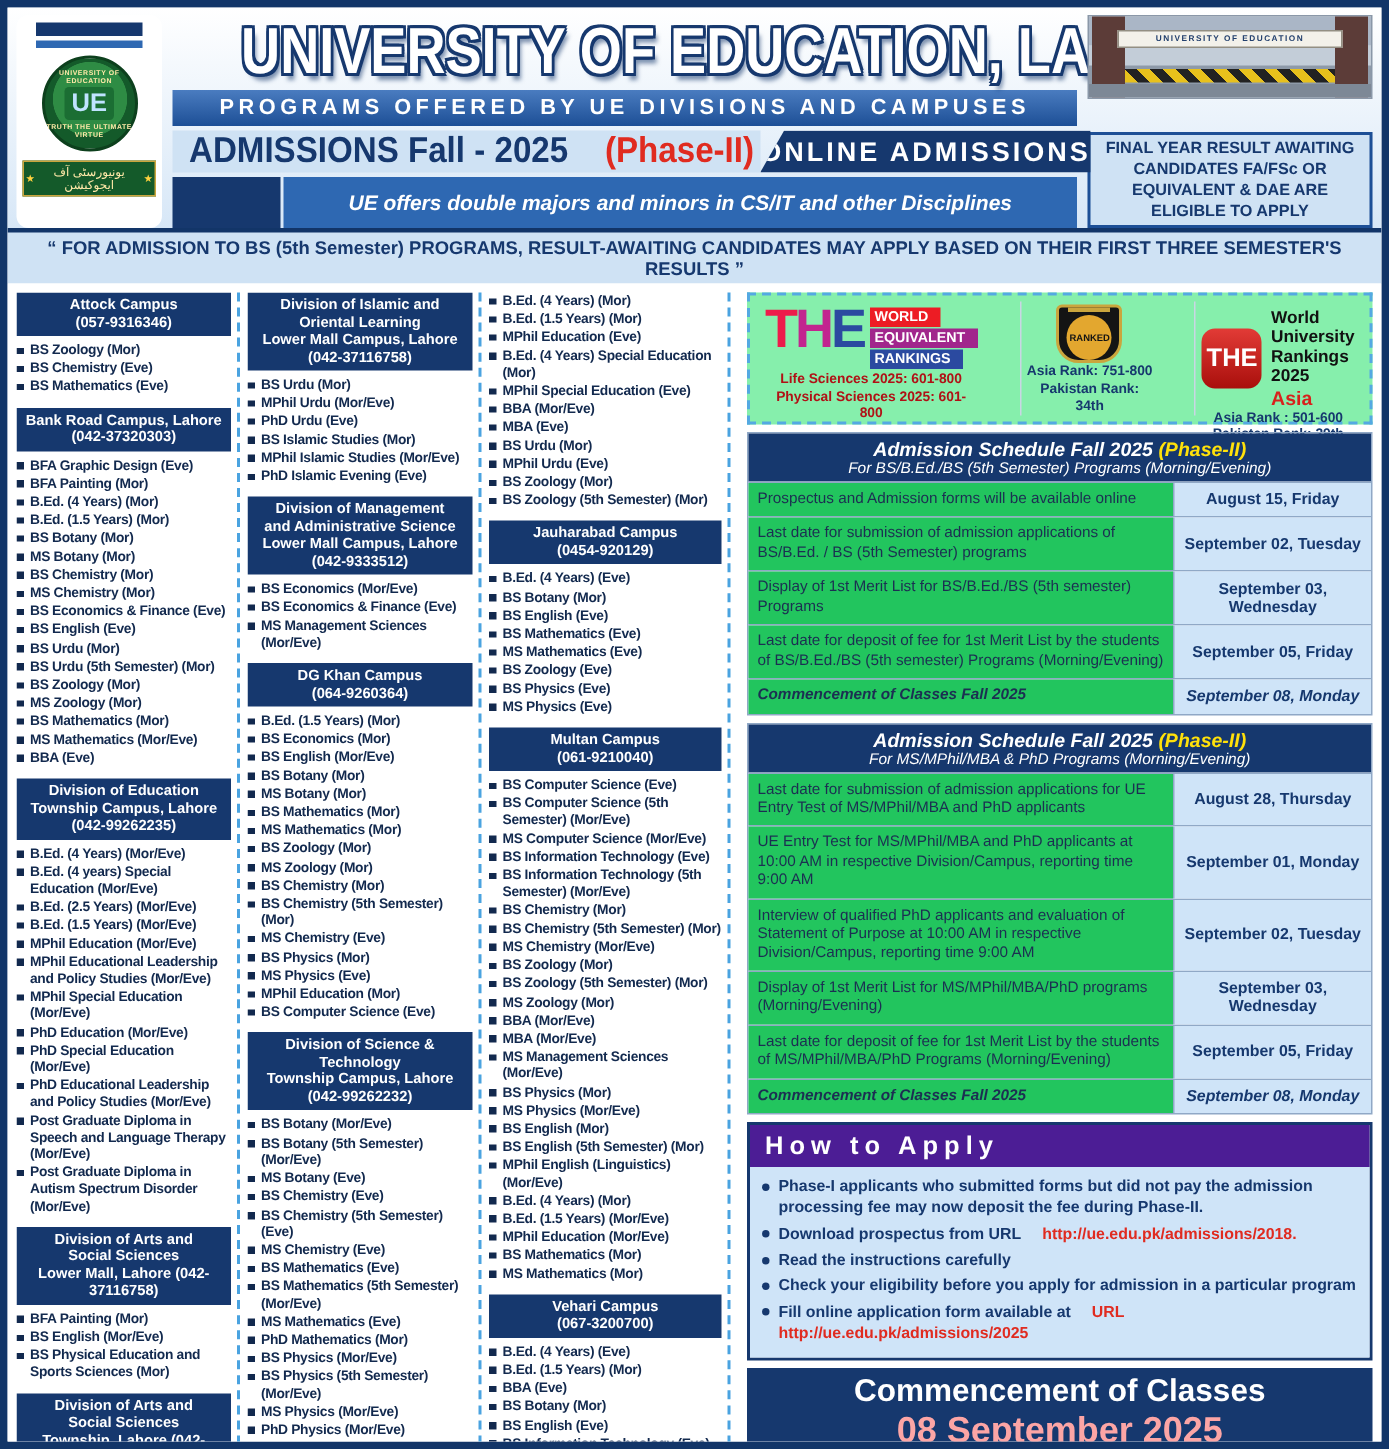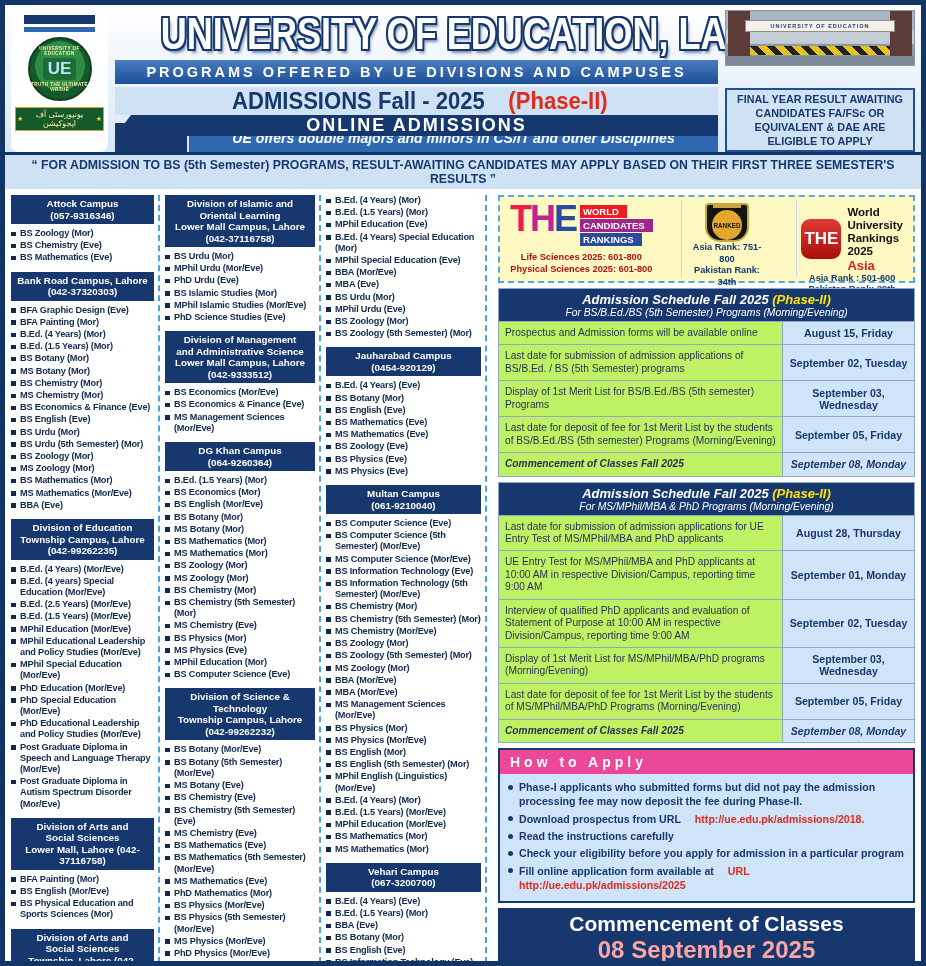--- a/index.html
+++ b/index.html
@@ -28,21 +28,21 @@
   .hdr-center { flex: 1; display: flex; flex-direction: column; min-width: 0; }
   .big-title { text-align: center; margin-top: 1px; }
   .big-title span { display: inline-block; transform: scale(.88, 1.06); transform-origin: center;
     font-size: 41px; font-weight: bold; color: #fff; white-space: nowrap;
     text-shadow: -2px -2px 0 #16386e, 2px -2px 0 #16386e, -2px 2px 0 #16386e, 2px 2px 0 #16386e,
                  -2px 0 0 #16386e, 2px 0 0 #16386e, 0 -2px 0 #16386e, 0 2px 0 #16386e,
                  3px 4px 3px rgba(22,56,110,.55); }
   .programs-bar { margin-top: 2px; background: linear-gradient(#4a7cc0, #1d4f96); color: #fff;
                   font-weight: bold; font-size: 14.5px; letter-spacing: 3px; text-align: center;
                   padding: 4px 12px; }
-  .adm-band { display: flex; margin-top: 3px; height: 33px; flex-direction: column; }
+  .adm-band { display: flex; margin-top: 3px; height: 33px; }
   .adm-left { flex: 1.4; background: #cfe2f4; display: flex; align-items: center;
               justify-content: center; gap: 9px; white-space: nowrap; }
   .adm-label { font-size: 24px; font-weight: bold; color: #16386e; transform: scale(.92,1); }
   .adm-phase { font-size: 24px; font-weight: bold; color: #e02b20; transform: scale(.92,1); }
   .adm-online { flex: 1; background: #16386e; color: #fff; font-weight: bold; font-size: 18px;
                 letter-spacing: 2px; display: flex; align-items: center; justify-content: center;
                 clip-path: polygon(16px 0, 100% 0, 100% 100%, 0 100%); white-space: nowrap; }
   .tagline-row { display: flex; margin-top: 3px; height: 40px; gap: 2px; justify-content: flex-end; }
   .tagline-stub { width: 72px; background: #16386e; }
   .tagline-bar { flex: 1; background: #2e68b2; color: #fff; font-weight: bold; font-style: italic;
@@ -77,21 +77,21 @@
               line-height: 11.5px; text-align: center; padding: 3px 2px; margin-bottom: 4px; }
   .prog-list { list-style: none; }
   .prog-item { position: relative; padding-left: 9px; font-size: 9.2px; line-height: 11.2px;
                color: #12294e; font-weight: bold; letter-spacing: -.2px; margin-bottom: 1px; }
   .prog-item::before { content: ""; position: absolute; left: 0; top: 3.5px; width: 4.5px;
                        height: 4.5px; background: #12294e; }
 
   .right-panel { flex: 1; padding-left: 6px; display: flex; flex-direction: column; gap: 5px; min-width: 0; }
 
   
-  .rankings { border: 2px dashed #54a9e2; background: #fef9c3; display: flex; padding: 4px 6px; height: 88px; gap: 24px; }
+  .rankings { border: 2px dashed #54a9e2; background: #86efac; display: flex; padding: 4px 6px; height: 88px; gap: 24px; }
   .rank-cell { flex: 1; display: flex; flex-direction: column; align-items: center;
                justify-content: space-between; padding: 2px 4px; }
   .rank-cell + .rank-cell { border-left: 1px solid #c9d6e4; }
   .rank-lines { text-align: center; font-size: 9.2px; font-weight: bold; line-height: 1.25; }
   .rank-lines.red { color: #b01116; } .rank-lines.navy { color: #16386e; }
   .the-logo { display: flex; align-items: flex-start; gap: 4px; margin-top: 2px; }
   .the-letters { font-size: 36px; font-weight: bold; line-height: .8; letter-spacing: -2px; }
   .the-letters .t { color: #ed1c4b; } .the-letters .h { color: #c2258f; } .the-letters .e { color: #2b4aa0; }
   .the-word { color: #fff; font-size: 9.5px; font-weight: bold; padding: 1px 8px 1px 3px;
               margin-bottom: 1px; width: max-content; }
@@ -109,30 +109,30 @@
   .asia-title { font-size: 11.5px; font-weight: bold; color: #111; line-height: 1.12; }
   .asia-region { color: #d8211c; font-size: 13px; font-weight: bold; }
 
   
   .sched { border: 1px solid #90a8c6; }
   .sched-head { background: #16386e; color: #fff; text-align: center; font-style: italic; padding: 3px 2px; }
   .sched-title { font-size: 13px; font-weight: bold; }
   .sched-title .phase { color: #ffe10a; }
   .sched-sub { font-size: 10.3px; }
   .sched-row { display: flex; border-top: 1px solid #90a8c6; }
-  .sched-desc { flex: 1; background: #bef264; padding: 5px 6px; font-size: 10.2px; color: #1c2f52;
+  .sched-desc { flex: 1; background: #22c55e; padding: 5px 6px; font-size: 10.2px; color: #1c2f52;
                 line-height: 1.22; display: flex; align-items: center; }
   .sched-date { width: 132px; min-width: 132px; background: #cfe4f8; border-left: 1px solid #90a8c6;
                 display: flex; align-items: center; justify-content: center; text-align: center;
                 font-size: 10.6px; font-weight: bold; color: #16386e; padding: 2px; }
   .sched-row.emph .sched-desc, .sched-row.emph .sched-date { font-weight: bold; font-style: italic; }
 
   
   .apply { border: 2px solid #16386e; }
-  .apply-title { background: #ec4899; color: #fff; font-weight: bold; font-size: 14px;
+  .apply-title { background: #4c1d95; color: #fff; font-weight: bold; font-size: 17px;
                  letter-spacing: 4px; padding: 4px 10px; }
   .apply-body { background: #cfe4f8; padding: 6px 8px; }
   .apply-item { position: relative; list-style: none; padding-left: 11px; font-size: 10.6px;
                 font-weight: bold; color: #16386e; line-height: 1.35; margin-bottom: 3px; }
   .apply-item::before { content: ""; position: absolute; left: 0; top: 4.5px; width: 5px; height: 5px;
                         border-radius: 50%; background: #16386e; }
   .apply-item .url { color: #e02b20; margin-left: 14px; }
 
   .commence { background: #16386e; text-align: center; padding: 4px 0 6px 0; }
   .commence .l1 { color: #fff; font-weight: bold; font-size: 21px; }
@@ -278,21 +278,21 @@
             <div>Oriental Learning</div>
             <div>Lower Mall Campus, Lahore</div>
             <div>(042-37116758)</div>
           </div>
           <ul class="prog-list">
             <li class="prog-item">BS Urdu  (Mor)</li>
             <li class="prog-item">MPhil Urdu  (Mor/Eve)</li>
             <li class="prog-item">PhD Urdu  (Eve)</li>
             <li class="prog-item">BS Islamic Studies  (Mor)</li>
             <li class="prog-item">MPhil Islamic Studies  (Mor/Eve)</li>
-            <li class="prog-item">PhD Science Studies  (Eve)</li>
+            <li class="prog-item">PhD Islamic Evening  (Eve)</li>
           </ul>
         </section>
         <section class="campus-section">
           <div class="sec-head">
             <div>Division of Management</div>
             <div>and Administrative Science</div>
             <div>Lower Mall Campus, Lahore</div>
             <div>(042-9333512)</div>
           </div>
           <ul class="prog-list">
@@ -432,21 +432,21 @@
       <div class="right-panel" id="right-panel">
 
       <div class="rankings">
         <div class="rank-cell">
           <div class="the-logo">
             <div class="the-letters">
               <span class="t">T</span><span class="h">H</span><span class="e">E</span>
             </div>
             <div id="the-words">
                 <div class="the-word w0">WORLD</div>
-                <div class="the-word w1">CANDIDATES</div>
+                <div class="the-word w1">EQUIVALENT</div>
                 <div class="the-word w2">RANKINGS</div>
               </div>
           </div>
           <div class="rank-lines red" id="the-main-lines">
               <div>Life Sciences 2025: 601-800</div>
               <div>Physical Sciences 2025: 601-800</div>
             </div>
         </div>
         <div class="rank-cell">
           <div class="qs-shield">

